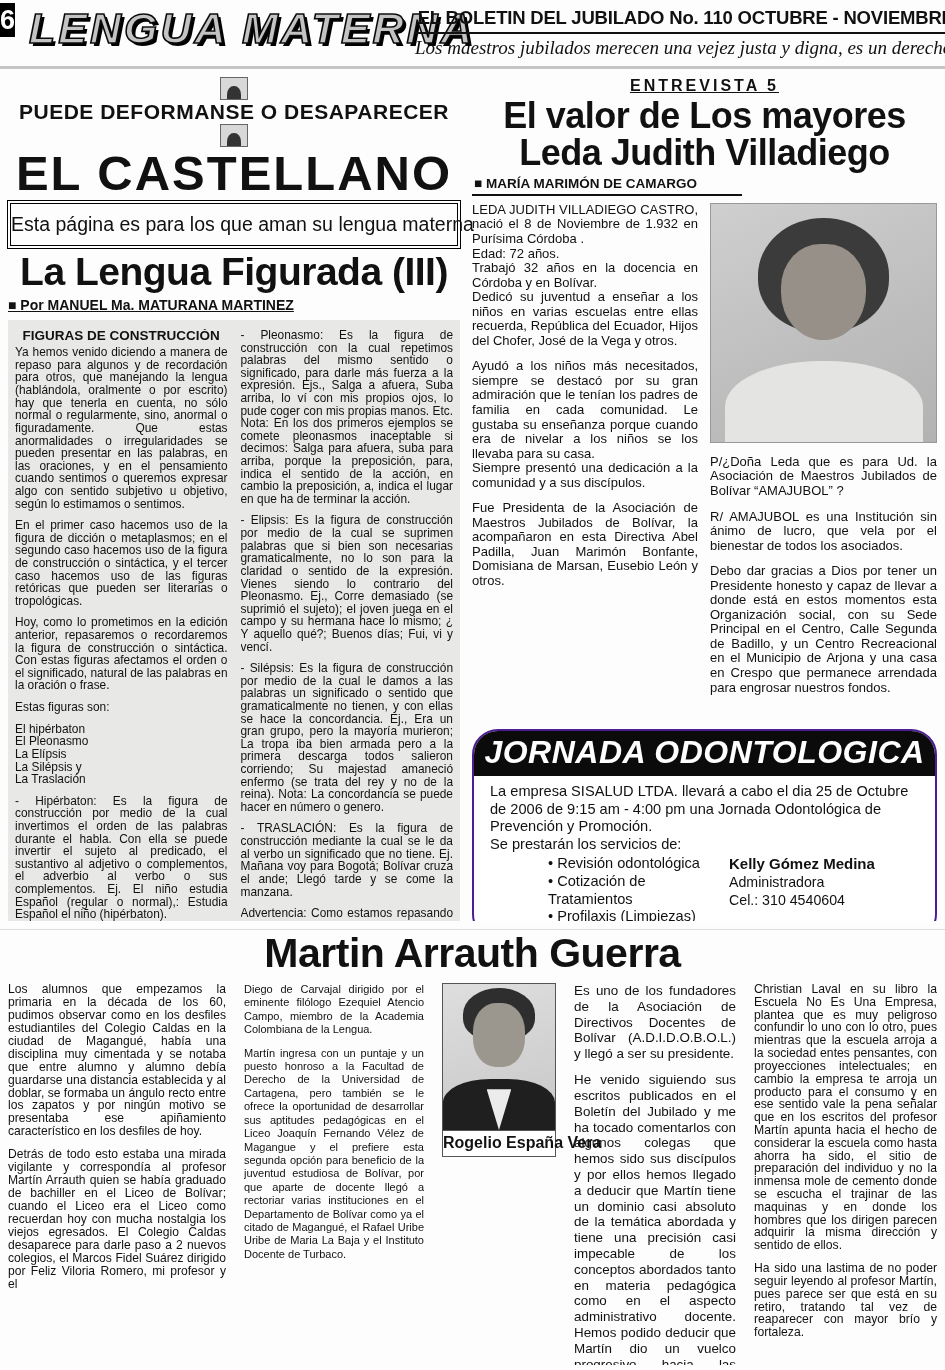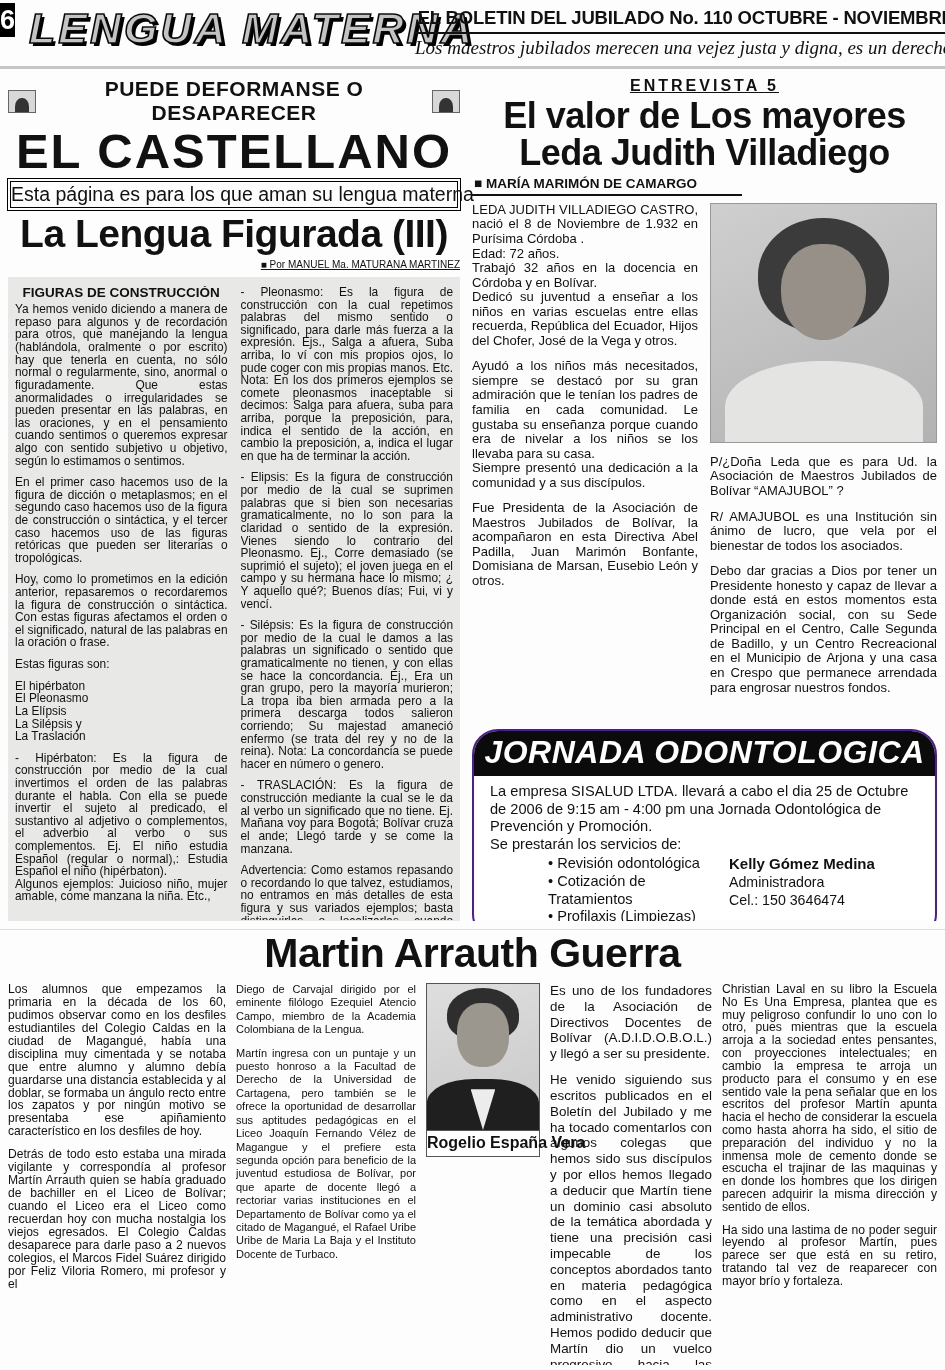--- a/index.html
+++ b/index.html
@@ -29,31 +29,31 @@
     margin-top:3px; padding-top:3px; white-space:nowrap;
   }
   .main-sep { height:2px; background:#333; border-bottom:3px solid #c6c6c6; margin-top:2px; }
 
   
   .content-top { display:flex; gap:12px; padding:8px 8px 0 8px; height:852px; overflow:hidden; }
   .left-half { width:452px; }
   .right-half { flex:1; }
 
   
-  .kicker-row { display:flex; align-items:center; }
+  .kicker-row { display:flex; align-items:center;flex-direction:column; }
   .mini-photo { width:28px; height:23px; background:#d8d8d8; border:1px solid #666; position:relative; overflow:hidden; flex:0 0 auto; }
   .mini-photo::after { content:""; position:absolute; bottom:-3px; left:24%; width:52%; height:78%; background:#333; border-radius:50% 50% 0 0; }
   .kicker-text { flex:1; text-align:center; font-size:21px; font-weight:bold; letter-spacing:0.5px; }
   .castellano-title { font-size:49px; font-weight:800; text-align:center; letter-spacing:2px; line-height:1.0; margin-top:2px; white-space:nowrap; }
   .boxed-sub {
     border:1px solid #000; outline:1px solid #000; outline-offset:2px;
-    margin:5px 2px 0 2px; text-align:center; font-size:19.5px; padding:1px 0; white-space:nowrap;
+    margin:5px 2px 0 2px; text-align:center; font-size:19.5px; padding:9px 0; white-space:nowrap;
   }
   .figurada { font-size:39px; font-weight:800; text-align:center; letter-spacing:-0.5px; margin-top:6px; line-height:1.05; }
-  .byline-c { text-align:right; font-size:10px; font-weight:normal; text-decoration:underline; margin-top:4px; }
+  .byline-c { text-align:left; font-size:14px; font-weight:bold; text-decoration:underline; margin-top:4px; }
   .gray-box {
     background:#e8e8e7; margin-top:7px; padding:9px 7px; height:652px; overflow:hidden;
     display:flex; gap:13px;
   }
   .gcol { width:50%; font-size:11.9px; line-height:1.06; text-align:justify; overflow:hidden; }
   .gcol-heading { text-align:center; font-size:13.5px; font-weight:bold; margin-bottom:3px; }
   .gcol p, .ent-col p, .mcol p, .jside p { white-space:pre-line; }
   .gcol p { margin-bottom:9px; }
 
   
@@ -80,21 +80,21 @@
   .jornada-body { padding:7px 16px 12px; font-size:14.6px; line-height:1.22; }
   .jornada-flex { display:flex; margin-top:1px; }
   .services { list-style:none; padding-left:58px; flex:1; }
   .services li::before { content:"• "; }
   .jside { width:190px; font-size:14.2px; line-height:1.25; }
   .jside .jname { font-weight:bold; font-size:15px; }
 
   
   .martin-section { margin-top:8px; border-top:1px solid #ddd; }
   .martin-headline { text-align:center; font-size:41px; font-weight:800; letter-spacing:-0.5px; line-height:1.05; margin:2px 0 8px; }
-  .martin-cols { display:flex; gap:10px; padding:0 8px; height:382px; overflow:hidden;justify-content:space-between; }
+  .martin-cols { display:flex; gap:18px; padding:0 8px; height:382px; overflow:hidden;justify-content:space-between; }
   .mcol { text-align:justify; overflow:hidden; }
   .mcol p { margin-bottom:10px; }
   .mcol.m1 { width:218px; font-size:12.1px; line-height:1.07; }
   .mcol.m2 { width:180px; font-size:11px; line-height:1.22; }
   .mcol.m4 { width:162px; font-size:13.4px; line-height:1.18; }
   .mcol.m5 { flex:1; font-size:12.2px; line-height:1.05; }
   .photo-col { width:114px; flex:0 0 auto; }
   .photo-rogelio-box { border:1px solid #555; background:#fff; }
   .pr-img { height:146px; background:linear-gradient(165deg,#dedede 0%,#c7c7c7 100%); position:relative; overflow:hidden; }
   .pr-img .hair { position:absolute; top:3%; left:18%; width:64%; height:36%; background:#2e2e2e; border-radius:50% 50% 42% 42%; }
@@ -197,21 +197,21 @@
 Se prestarán los servicios de:</div>
           <div class="jornada-flex">
             <ul class="services">
                 <li>Revisión odontológica</li>
                 <li>Cotización de Tratamientos</li>
                 <li>Profilaxis (Limpiezas)</li>
               </ul>
             <div class="jside">
               <div class="jname">Kelly Gómez Medina</div>
               <div>Administradora</div>
-              <div>Cel.: 150 3646474</div>
+              <div>Cel.: 310 4540604</div>
             </div>
           </div>
         </div>
       </div>
     </div>
   </div>
 
   <div class="martin-section">
     <div class="martin-headline">Martin Arrauth Guerra</div>
     <div class="martin-cols">

